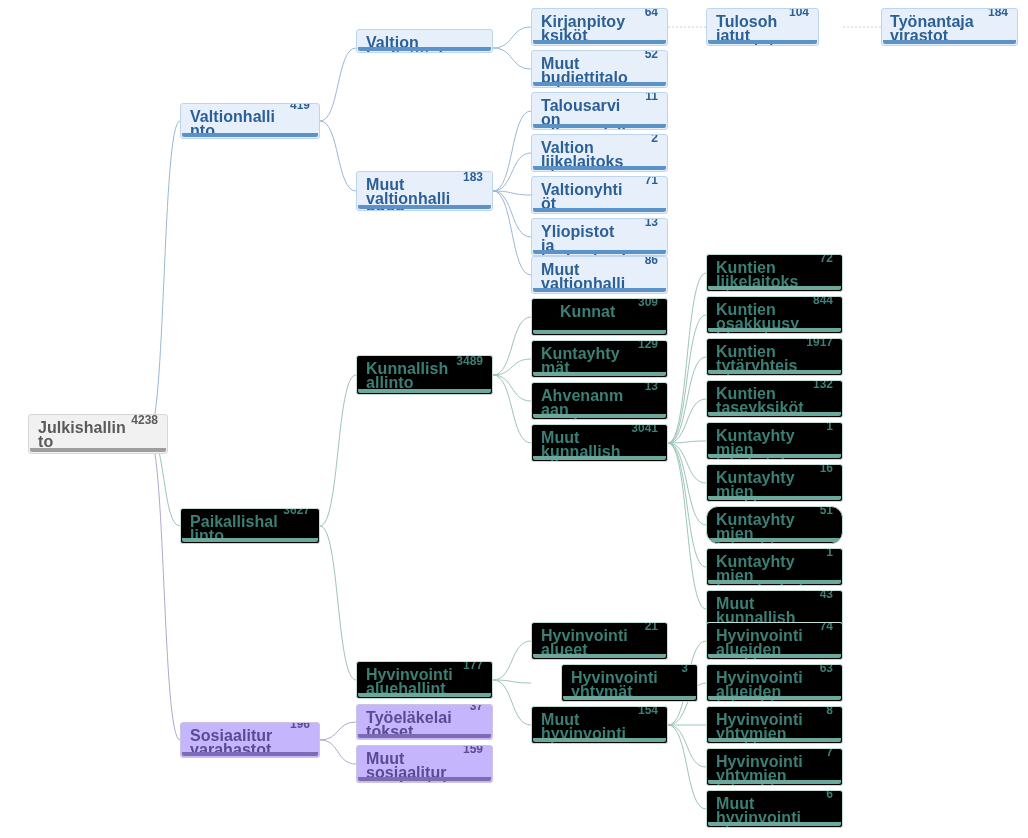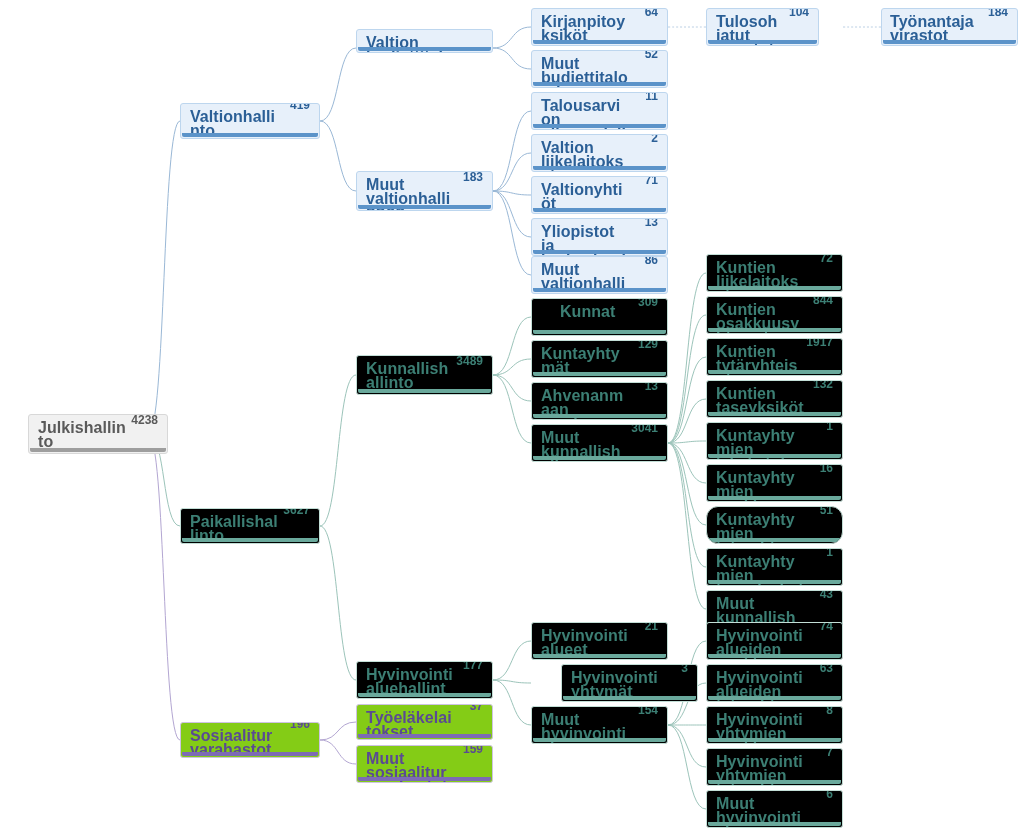--- a/index.html
+++ b/index.html
@@ -60,21 +60,21 @@
   .t-root .bar{ background:#9e9e9e; }
   
   .t-blue{ background:#e7f0fa; border-color:#bdd6ee; }
   .t-blue .lbl,.t-blue .val{ color:#2b5f96; }
   .t-blue .bar{ background:#5b93c9; }
   
   .t-teal{ background:#000000; border-color:#c2ded6; }
   .t-teal .lbl,.t-teal .val{ color:#3c7f74; }
   .t-teal .bar{ background:#6aa99c; }
   
-  .t-purple{ background:#84cc16; border-color:#cdc3e2; }
+  .t-purple{ background:#c4b5fd; border-color:#cdc3e2; }
   .t-purple .lbl,.t-purple .val{ color:#5a4a93; }
   .t-purple .bar{ background:#7d6bb5; }
 </style>
 </head>
 <body>
 
 <div id="canvas">
   <svg id="links" viewBox="0 0 1028 838" width="1028" height="838" xmlns="http://www.w3.org/2000/svg">
       <path d="M 148 434 C 166 434, 162 121, 180 121" fill="none" stroke="#9ab8d6" stroke-width="1"></path>
       <path d="M 148 434 C 166 434, 162 526, 180 526" fill="none" stroke="#9cc4ba" stroke-width="1"></path>

